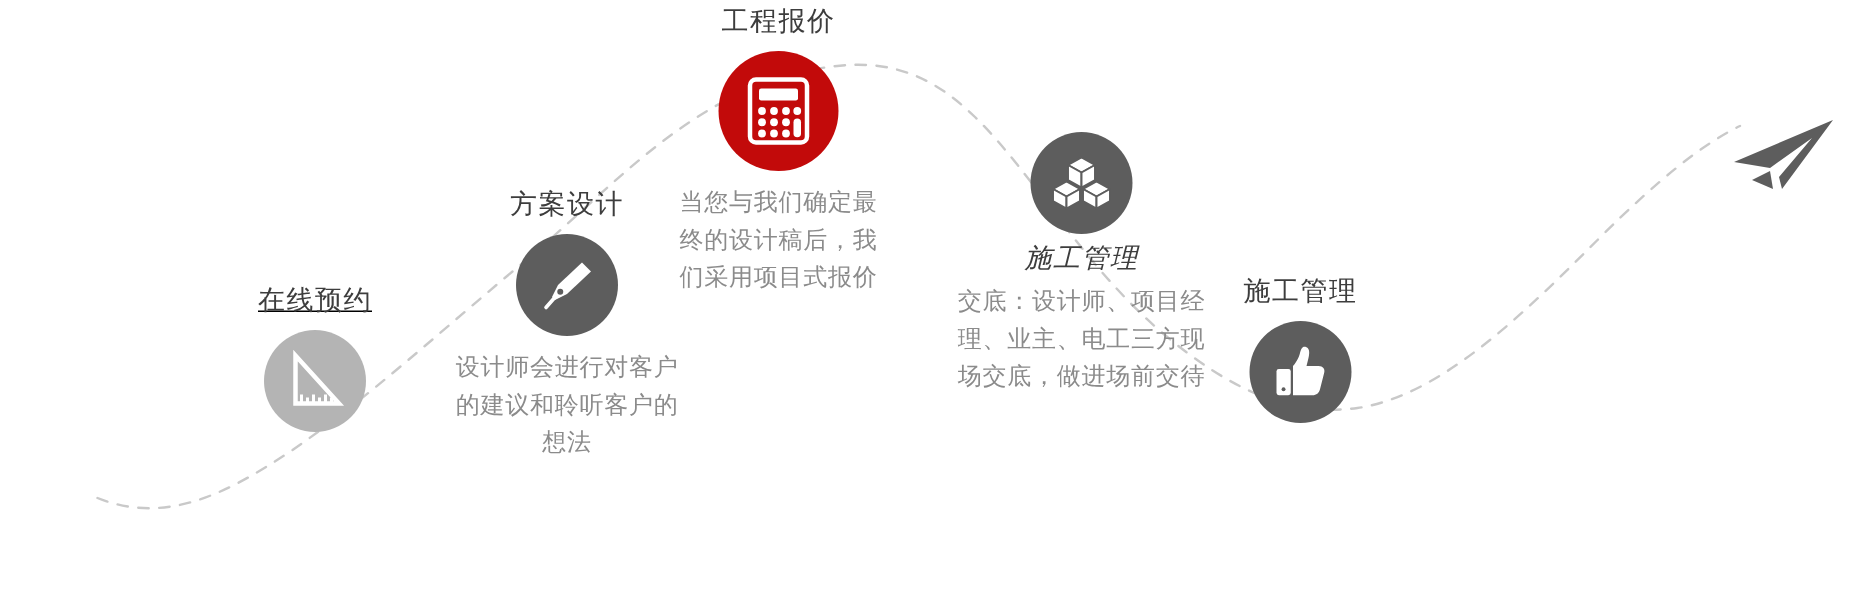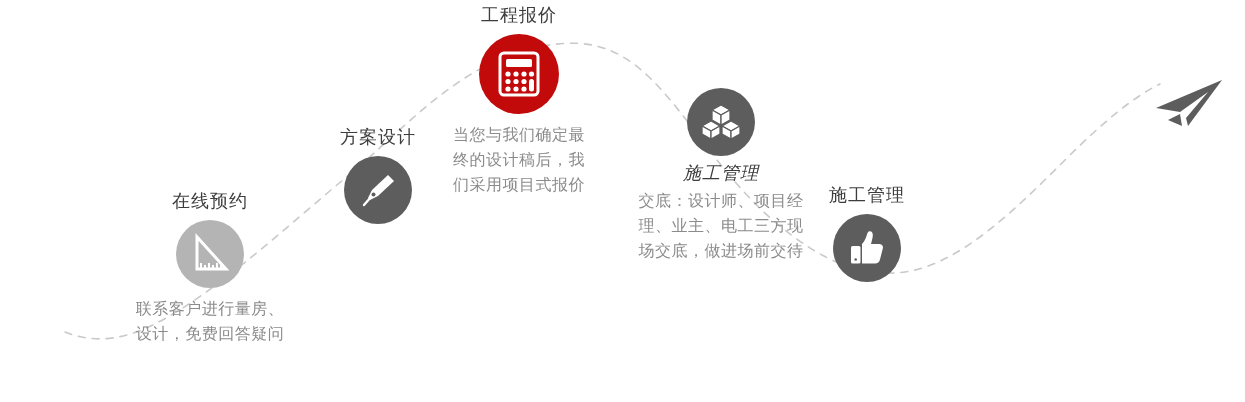--- a/index.html
+++ b/index.html
@@ -31,21 +31,21 @@
   .node .desc{
     font-size:16px;
     color:#8b8b8b;
     line-height:25px;
     letter-spacing:0.5px;
     width:150px;
     margin:0 auto;
     text-align:center;
   }
   
-  #node-1{left:80px;top:188px;}
+  #node-1{left:80px;top:188px;text-decoration:underline;}
   #node-2{left:248px;top:108px;margin-top:16px;}
   #node-3{left:389px;top:2px;}
   #node-4{left:591px;top:88px;}
   #node-5{left:737px;top:182px;}
   #node-6{left:935px;top:105px;}
 
   #node-1 .desc{width:160px;}
   #node-2 .desc{width:150px;}
   #node-3 .desc{width:140px;}
   #node-4 .desc{width:165px;}
@@ -90,32 +90,32 @@
         <g stroke="#ffffff" stroke-width="2">
           <line x1="12" y1="30" x2="12" y2="36"></line>
           <line x1="16" y1="32" x2="16" y2="36"></line>
           <line x1="20" y1="30" x2="20" y2="36"></line>
           <line x1="24" y1="32" x2="24" y2="36"></line>
           <line x1="28" y1="30" x2="28" y2="36"></line>
           <line x1="32" y1="32" x2="32" y2="36"></line>
         </g>
       </svg>
     </div>
-    <div class="desc">联系客户进行量房、设计，免费回答疑问</div>
   </div>
 
   <div class="node" id="node-2">
     <div class="title">方案设计</div>
     <div class="circle" style="background:#5d5d5d">
       <svg width="40" height="40" viewBox="0 0 40 40">
         <path d="M30,5 L36,11 L20,26 L12,30 L10,28 L14,20 Z" fill="#ffffff"></path>
         <path d="M13,27 L6,35" stroke="#ffffff" stroke-width="2.4" stroke-linecap="round"></path>
         <circle cx="15.5" cy="24.5" r="2" fill="#5d5d5d"></circle>
       </svg>
     </div>
+    <div class="desc">设计师会进行对客户的建议和聆听客户的想法</div>
   </div>
 
   <div class="node" id="node-3">
     <div class="title">工程报价</div>
     <div class="circle lg" style="background:#c20a0a">
       <svg width="44" height="46" viewBox="0 0 44 46">
         <rect x="3" y="2" width="38" height="42" rx="4" fill="none" stroke="#ffffff" stroke-width="3"></rect>
         <rect x="9" y="8" width="26" height="8" rx="1.5" fill="#ffffff"></rect>
         <g fill="#ffffff">
           <circle cx="11" cy="23" r="2.6"></circle>

